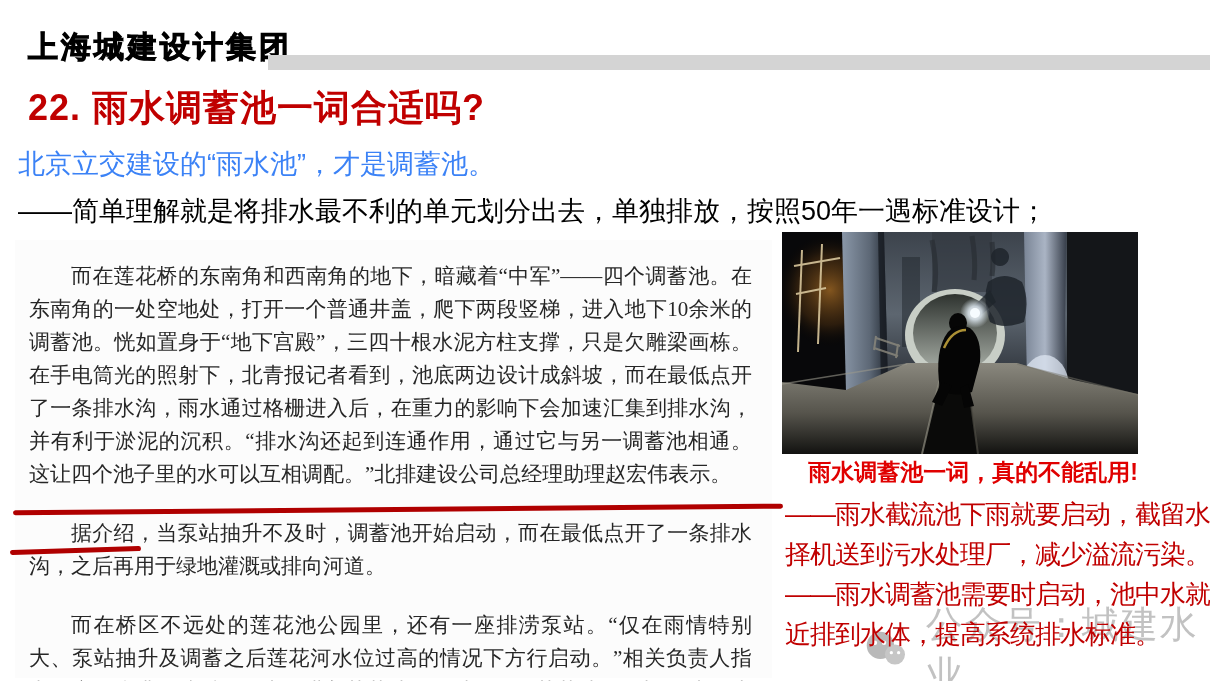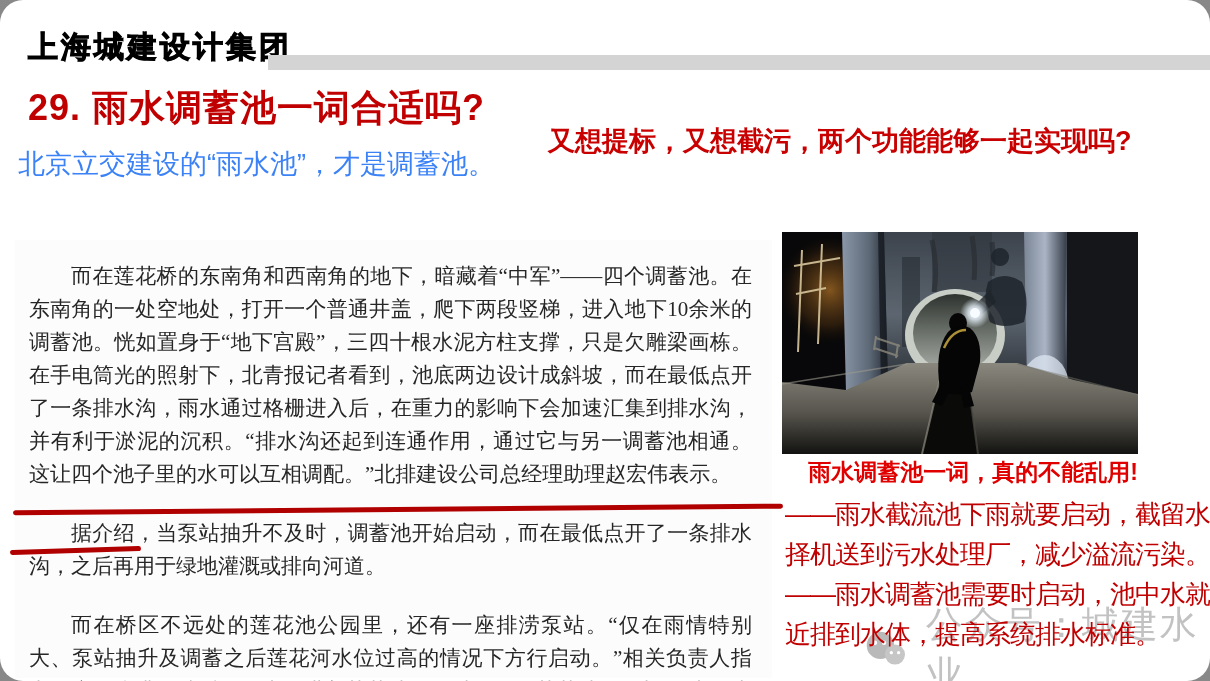--- a/index.html
+++ b/index.html
@@ -1,20 +1,19 @@
 <!DOCTYPE html>
 <html><head>
 <meta charset="utf-8">
 <style>
   html,body{margin:0;padding:0;background:#888;}
   .slide{
     position:relative;width:1210px;height:681px;margin:0 auto;
     background:#ffffff;overflow:hidden;
     font-family:"Liberation Sans","DejaVu Sans",sans-serif;
-    border-radius:23px;
   }
   .logo{
     position:absolute;left:28px;top:27px;
     font-size:30px;font-weight:800;color:#000;letter-spacing:3px;
     -webkit-text-stroke:1px #000;
   }
   .topbar{
     position:absolute;left:268px;top:55px;width:942px;height:15px;
     background:#d4d4d4;
   }
@@ -71,23 +70,23 @@
   }
 </style>
 </head>
 <body>
 
 <div class="slide">
 
   <div class="logo">上海城建设计集团</div>
   <div class="topbar"></div>
 
-  <div class="title">29. 雨水调蓄池一词合适吗?</div>
-  <div class="headline-right">又想提标，又想截污，两个功能能够一起实现吗?</div>
+  <div class="title">22. 雨水调蓄池一词合适吗?</div>
   <div class="subtitle">北京立交建设的“雨水池”，才是调蓄池。</div>
+  <div class="note">——简单理解就是将排水最不利的单元划分出去，单独排放，按照50年一遇标准设计；</div>
 
   <div class="article">
     <p>而在莲花桥的东南角和西南角的地下，暗藏着“中军”——四个调蓄池。在东南角的一处空地处，打开一个普通井盖，爬下两段竖梯，进入地下10余米的调蓄池。恍如置身于“地下宫殿”，三四十根水泥方柱支撑，只是欠雕梁画栋。在手电筒光的照射下，北青报记者看到，池底两边设计成斜坡，而在最低点开了一条排水沟，雨水通过格栅进入后，在重力的影响下会加速汇集到排水沟，并有利于淤泥的沉积。“排水沟还起到连通作用，通过它与另一调蓄池相通。这让四个池子里的水可以互相调配。”北排建设公司总经理助理赵宏伟表示。</p>
     <p>据介绍，当泵站抽升不及时，调蓄池开始启动，而在最低点开了一条排水沟，之后再用于绿地灌溉或排向河道。</p>
     <p>而在桥区不远处的莲花池公园里，还有一座排涝泵站。“仅在雨情特别大、泵站抽升及调蓄之后莲花河水位过高的情况下方行启动。”相关负责人指出，启用排涝泵站后，雨水会进入莲花池，经过测算，莲花池里增加0.5米的水位，可存20万方水。文/本报记者 解丽</p>
   </div>
 
   <div class="redline redline-long"></div>
   <div class="redline redline-short"></div>
 

